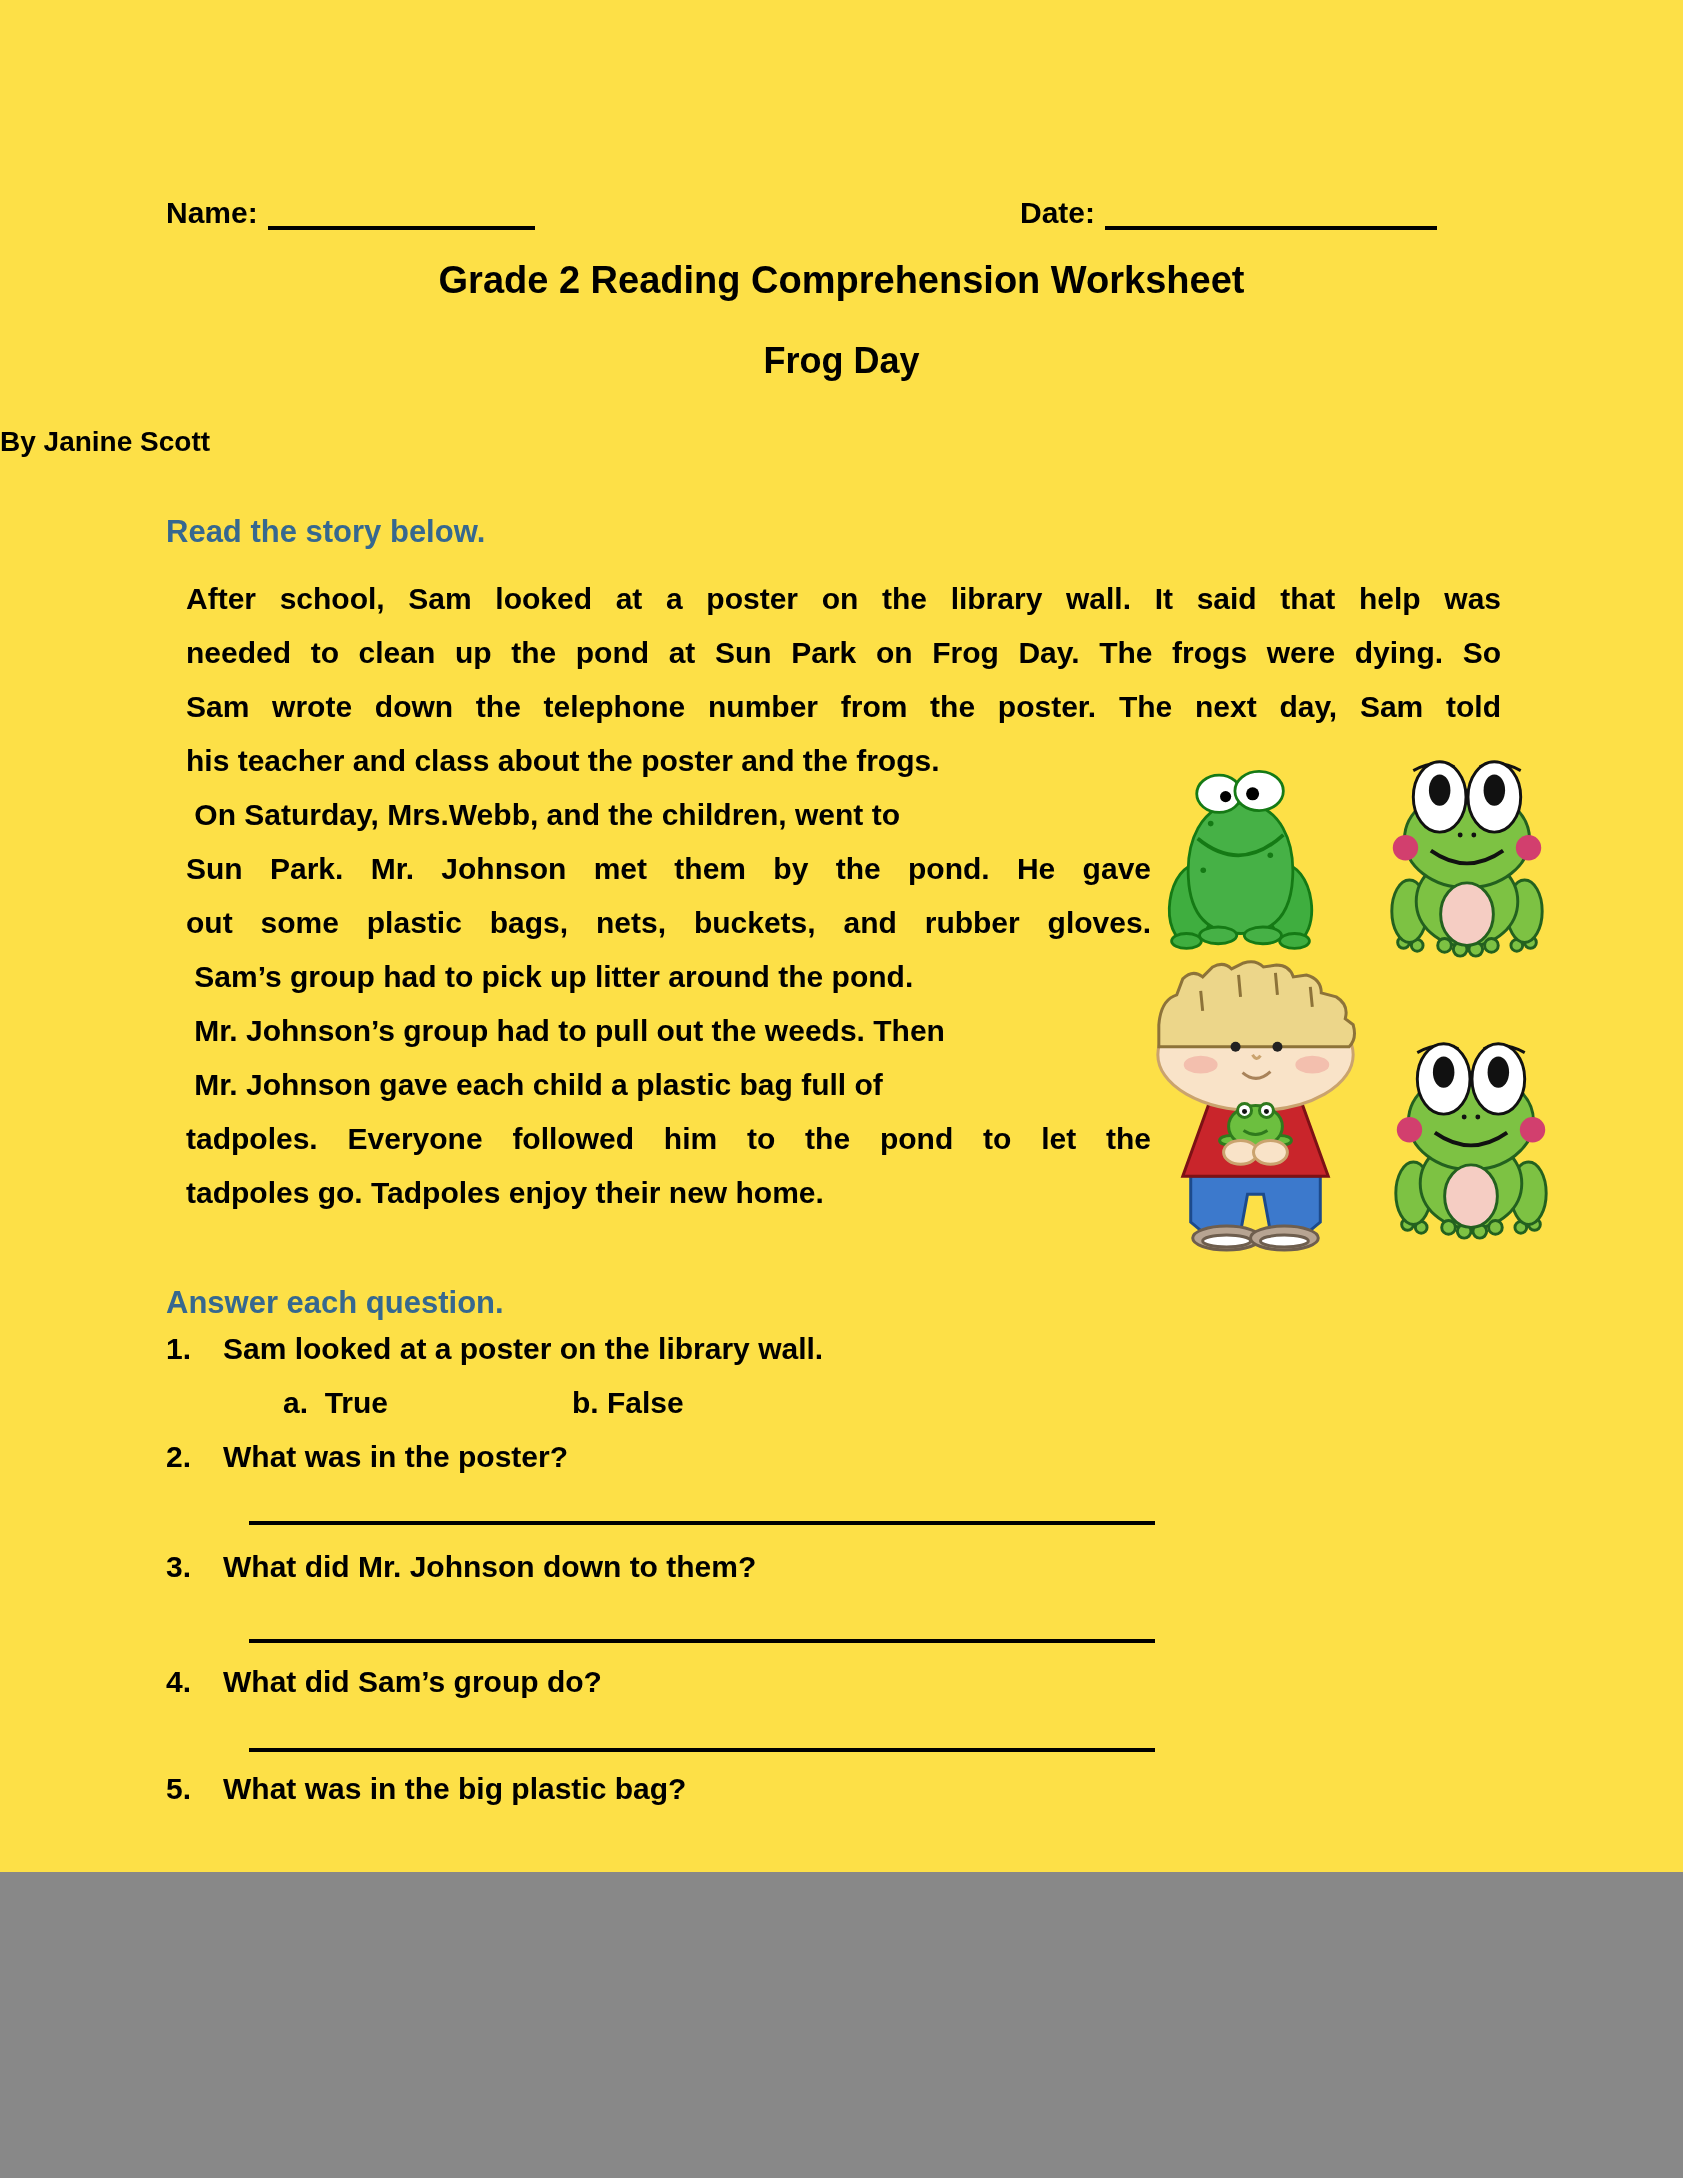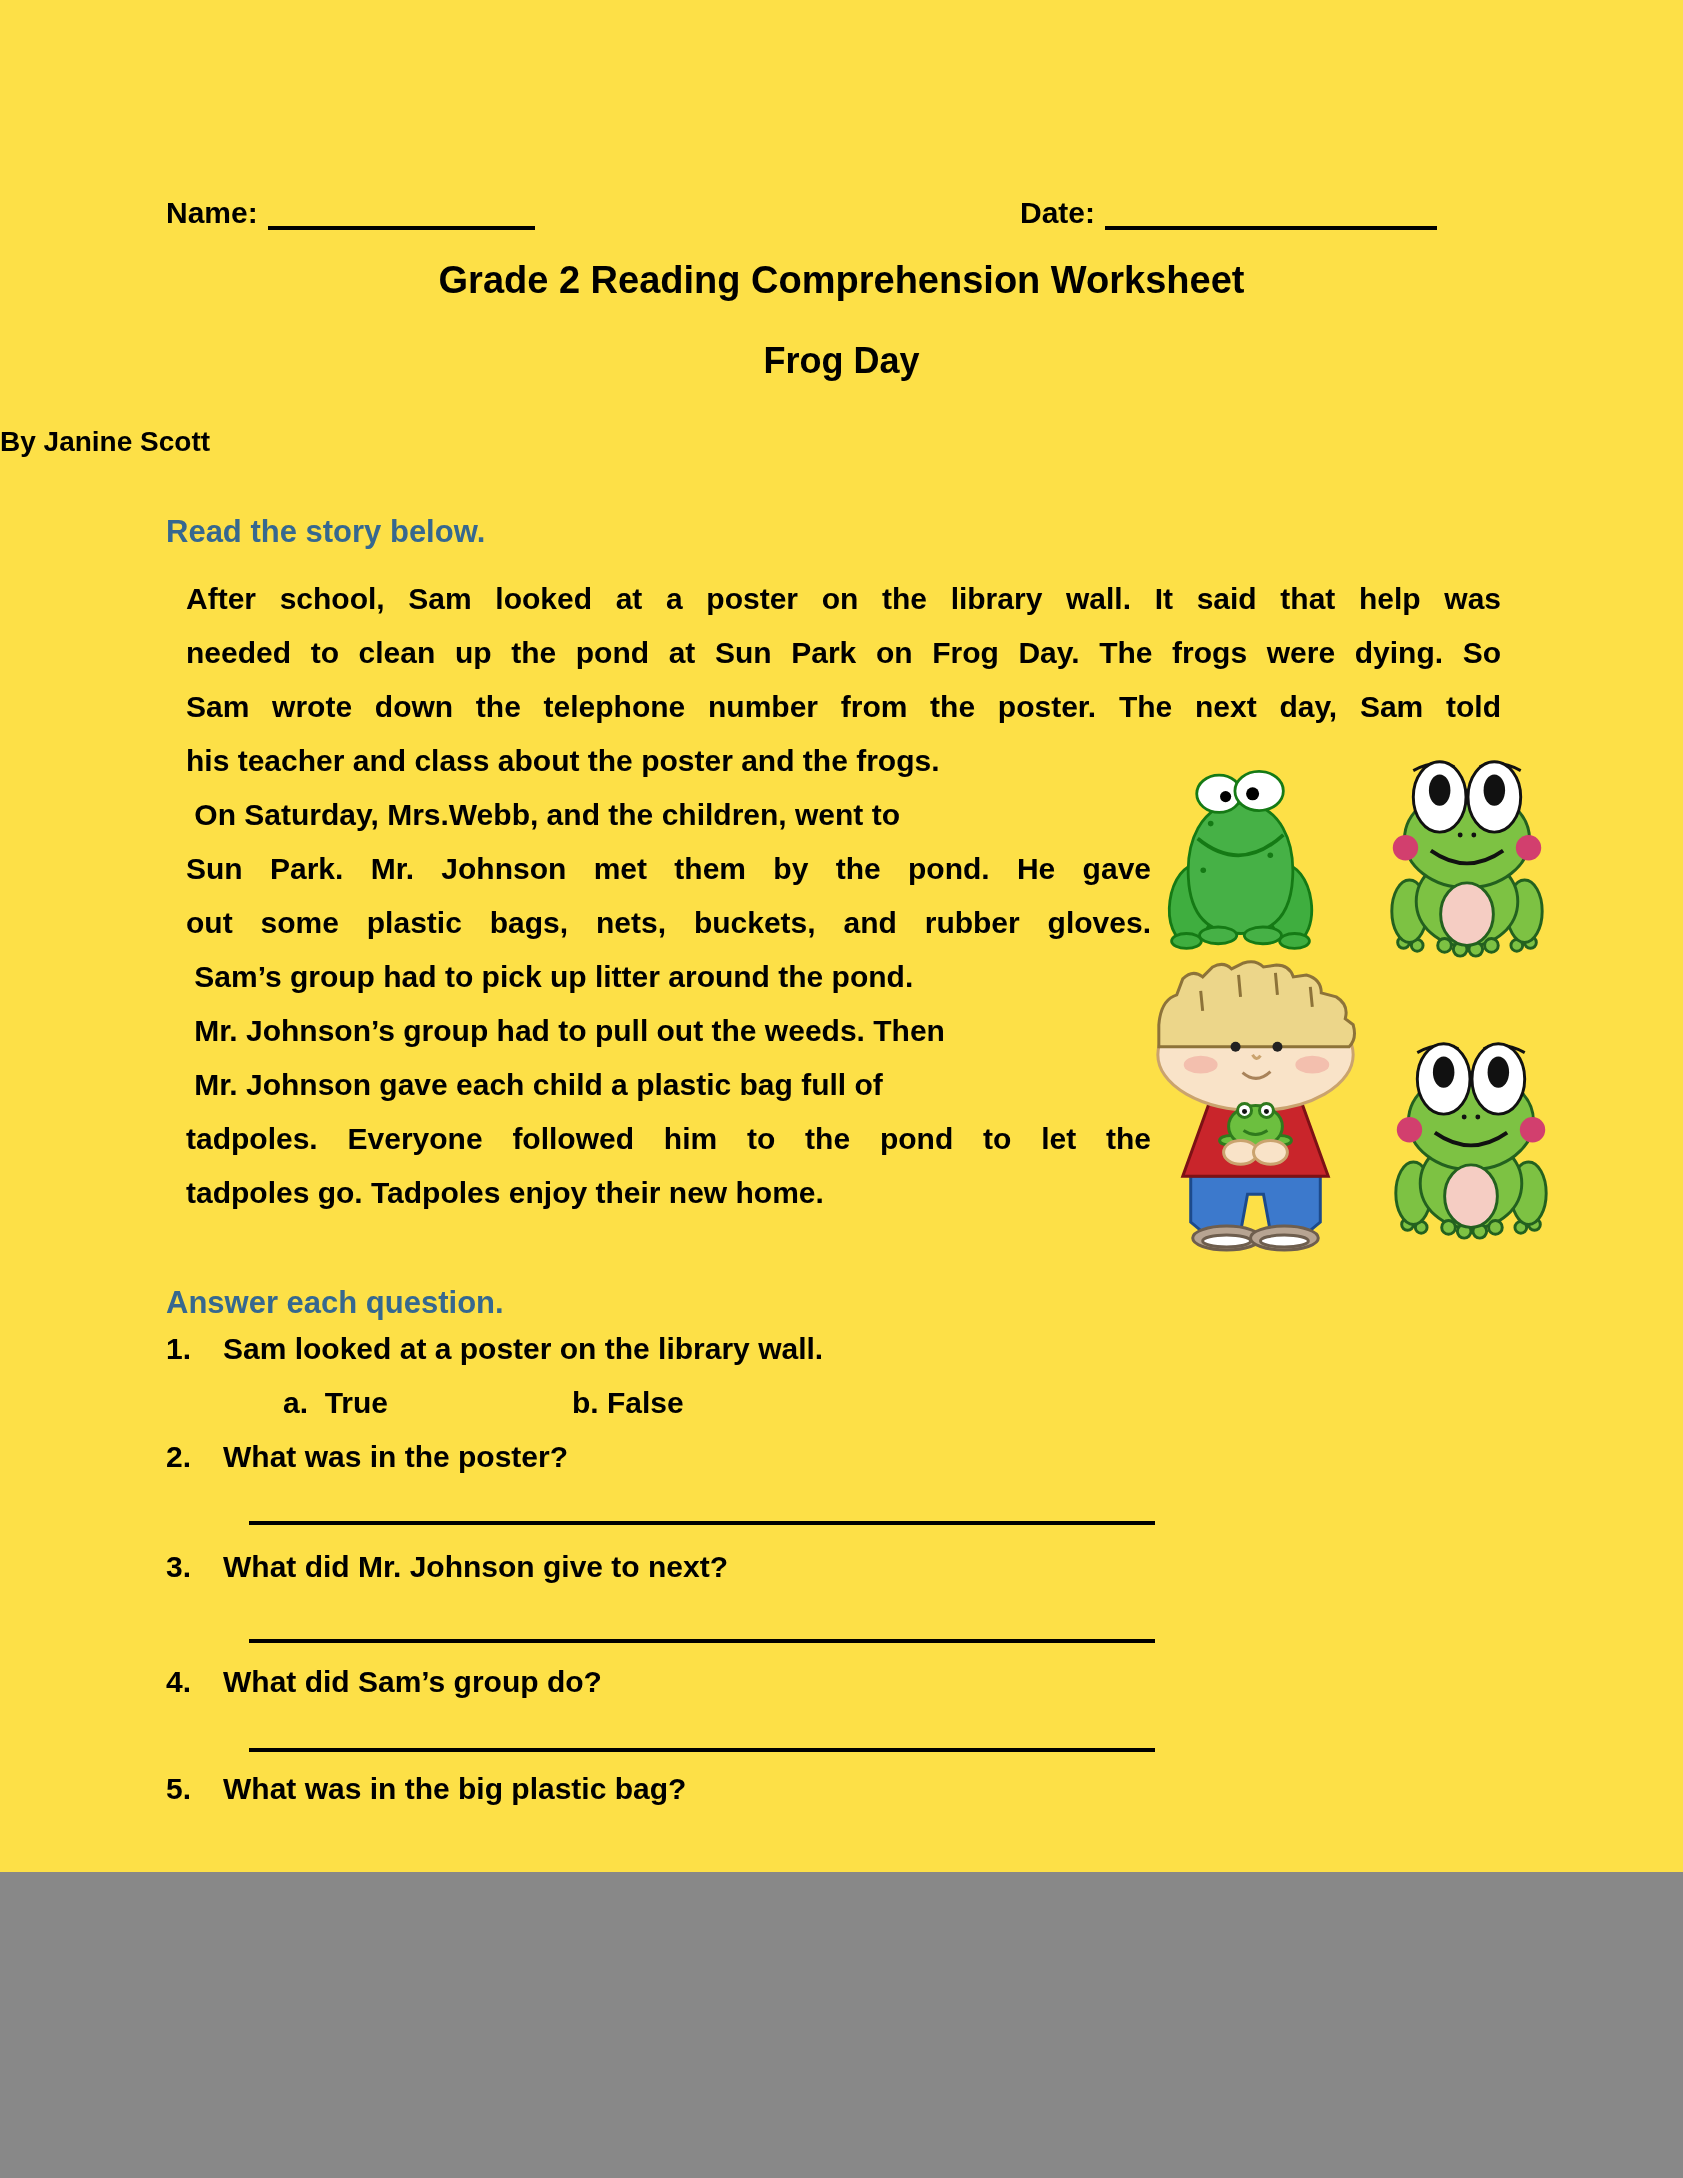--- a/index.html
+++ b/index.html
@@ -199,21 +199,21 @@
   <div class="q-opts" style="top:1386px">
     <span class="opt w292">a.  True</span><span class="opt">b. False</span>
   </div>
 
   <div class="q" style="top:1440px">
     <span class="q-num">2.</span><span class="q-text">What was in the poster?</span>
   </div>
   <div class="answer-line" style="top:1521px"></div>
 
   <div class="q" style="top:1550px">
-    <span class="q-num">3.</span><span class="q-text">What did Mr. Johnson give to next?</span>
+    <span class="q-num">3.</span><span class="q-text">What did Mr. Johnson down to them?</span>
   </div>
   <div class="answer-line" style="top:1639px"></div>
 
   <div class="q" style="top:1665px">
     <span class="q-num">4.</span><span class="q-text">What did Sam’s group do?</span>
   </div>
   <div class="answer-line" style="top:1748px"></div>
 
   <div class="q" style="top:1772px">
     <span class="q-num">5.</span><span class="q-text">What was in the big plastic bag?</span>

